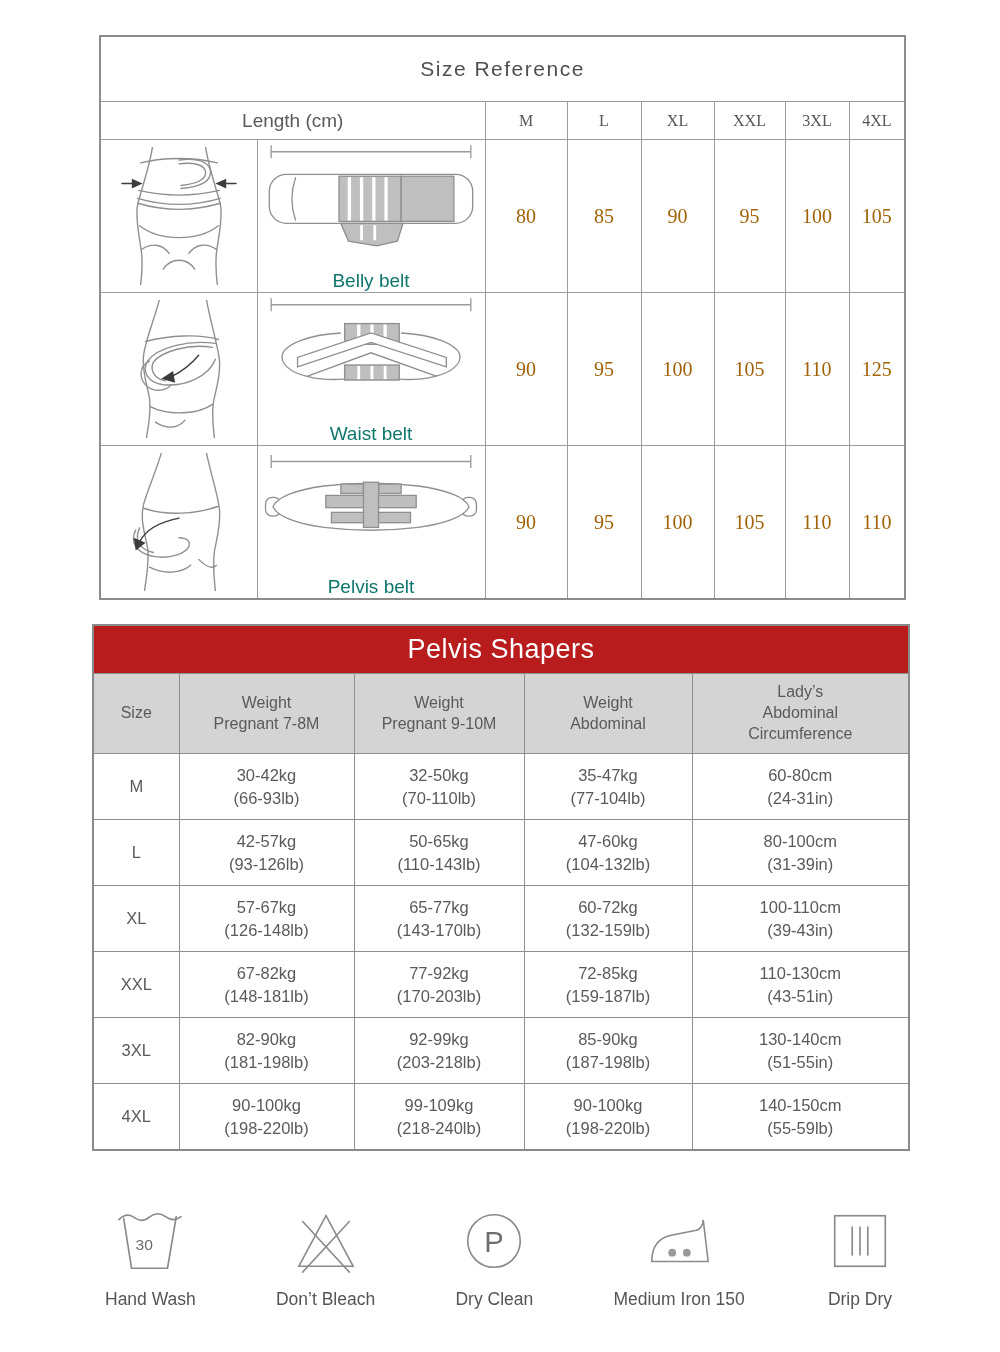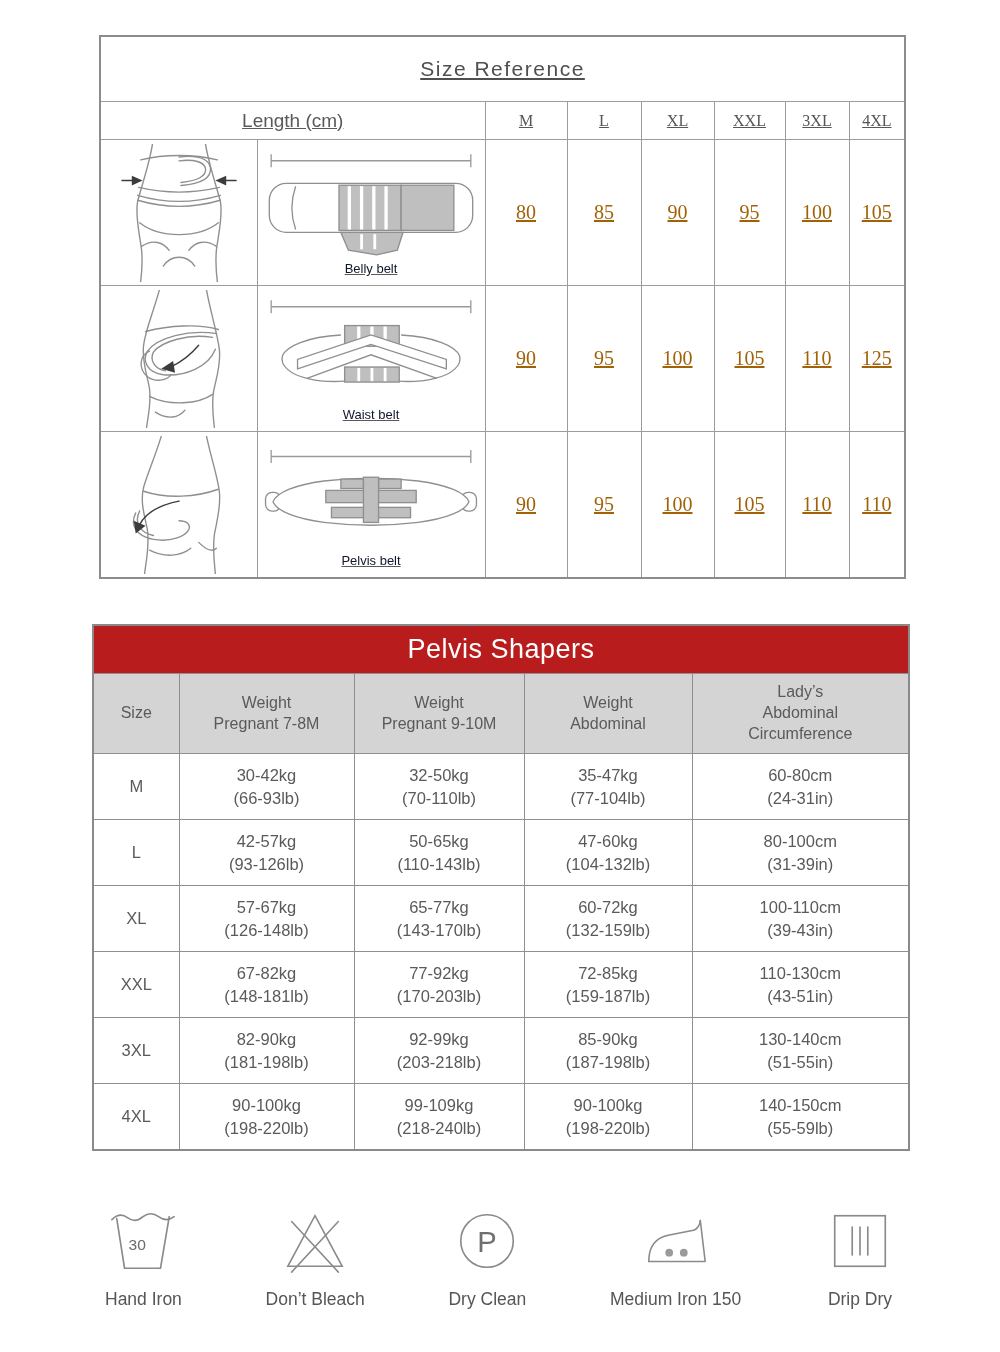--- a/index.html
+++ b/index.html
@@ -2,28 +2,28 @@
 <html><head>
 <meta charset="utf-8">
 <style>
   html,body{margin:0;padding:0;background:#fff;}
   .page{position:relative;width:1000px;height:1352px;background:#ffffff;
         font-family:"Liberation Sans",sans-serif;color:#5a5a5a;overflow:hidden;}
 
   
   .t1{position:absolute;left:99px;top:35px;width:805px;border-collapse:collapse;
       table-layout:fixed;background:#fff;border:2px solid #8c8c8c;}
-  .t1 td{border:1px solid #9c9c9c;text-align:center;vertical-align:middle;padding:0;text-decoration:underline;}
+  .t1 td{border:1px solid #9c9c9c;text-align:center;vertical-align:middle;padding:0;}
   .t1-title{height:64px;font-size:21px;letter-spacing:1.5px;color:#4f4f4f;}
   .t1-len{height:37px;font-size:19px;color:#5a5a5a;}
   .t1-size{font-family:"Liberation Serif","DejaVu Serif",serif;font-size:16px;color:#565656;}
   .t1-row td{height:145px;}
   .t1 .val{font-family:"Liberation Serif","DejaVu Serif",serif;font-size:20px;color:#a16207;}
   .beltwrap{display:flex;flex-direction:column;align-items:center;justify-content:center;}
-  .belt-label{font-size:13px;color:#0f172a;margin-top:0;}
+  .belt-label{font-size:19px;color:#0f766e;margin-top:18px;}
   .figcell svg,.beltcell svg{display:block;margin:0 auto;}
 
   
   .t2{position:absolute;left:92px;top:624px;width:816px;border-collapse:collapse;
       table-layout:fixed;border:2px solid #8a8a8a;}
   .t2 td{border:1px solid #8f8f8f;text-align:center;vertical-align:middle;padding:0;}
   .t2 .banner-cell{background:#b91c1c;color:#ffffff;font-size:27px;height:47px;letter-spacing:0.5px;}
   .t2 .head-cell{background:#d4d4d4;height:79px;font-size:16px;line-height:1.3;color:#5a5a5a;}
   .t2 .drow td{height:65px;font-size:16.5px;line-height:1.38;color:#5a5a5a;}
   .t2 .size-cell{font-size:16px;}
@@ -366,21 +366,21 @@
 
 
   <div class="care">
 
     <div class="care-item">
       <svg viewBox="0 0 72 72" fill="none" stroke="#8a8a8a" stroke-width="1.7" stroke-linecap="round">
         <path d="M9,13 L17,64 L54,64 L63,11"></path>
         <path d="M4,14 Q12,6 20,12 Q28,18 36,11 Q44,5 52,11 Q60,17 68,11"></path>
         <text x="30" y="45" text-anchor="middle" font-size="16" fill="#6b6b6b" stroke="none" font-family="Liberation Sans, sans-serif">30</text>
       </svg>
-      <div class="care-label">Hand Iron</div>
+      <div class="care-label">Hand Wash</div>
     </div>
 
     <div class="care-item">
       <svg viewBox="0 0 72 72" fill="none" stroke="#8a8a8a" stroke-width="1.6" stroke-linecap="round">
         <path d="M36,10 L64,62 L8,62 Z"></path>
         <line x1="12" y1="16" x2="60" y2="68"></line>
         <line x1="60" y1="16" x2="12" y2="68"></line>
       </svg>
       <div class="care-label">Don’t Bleach</div>
     </div>

